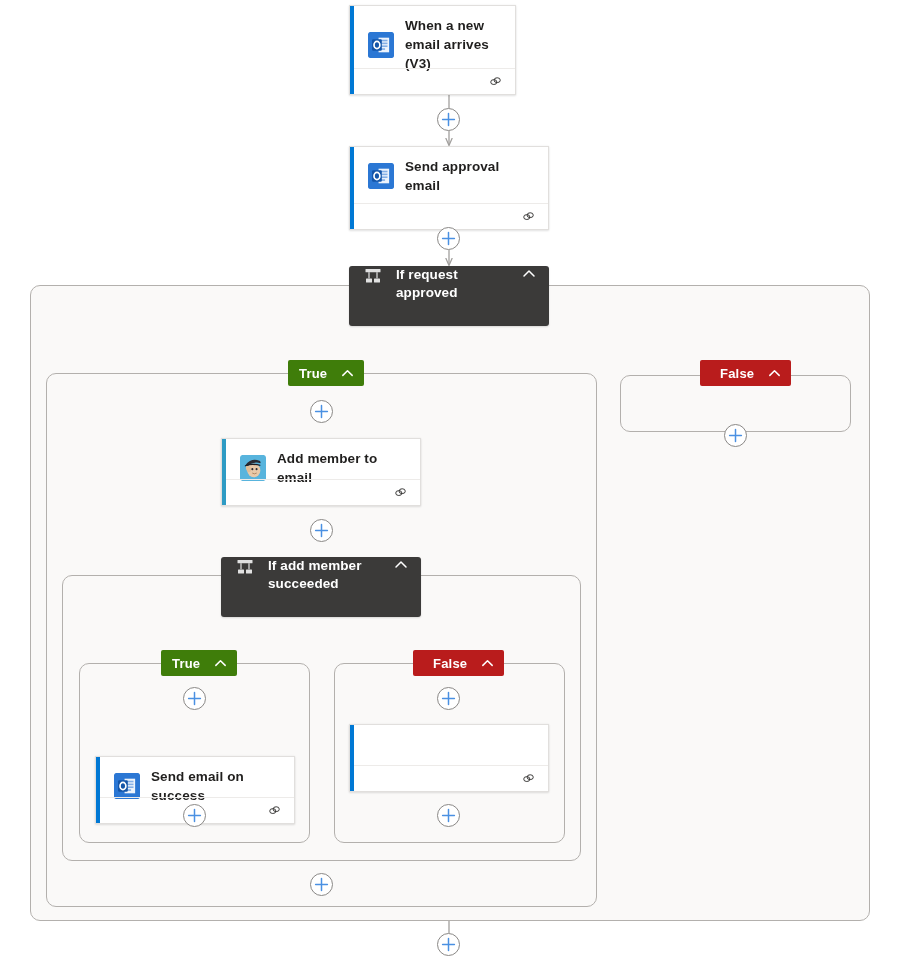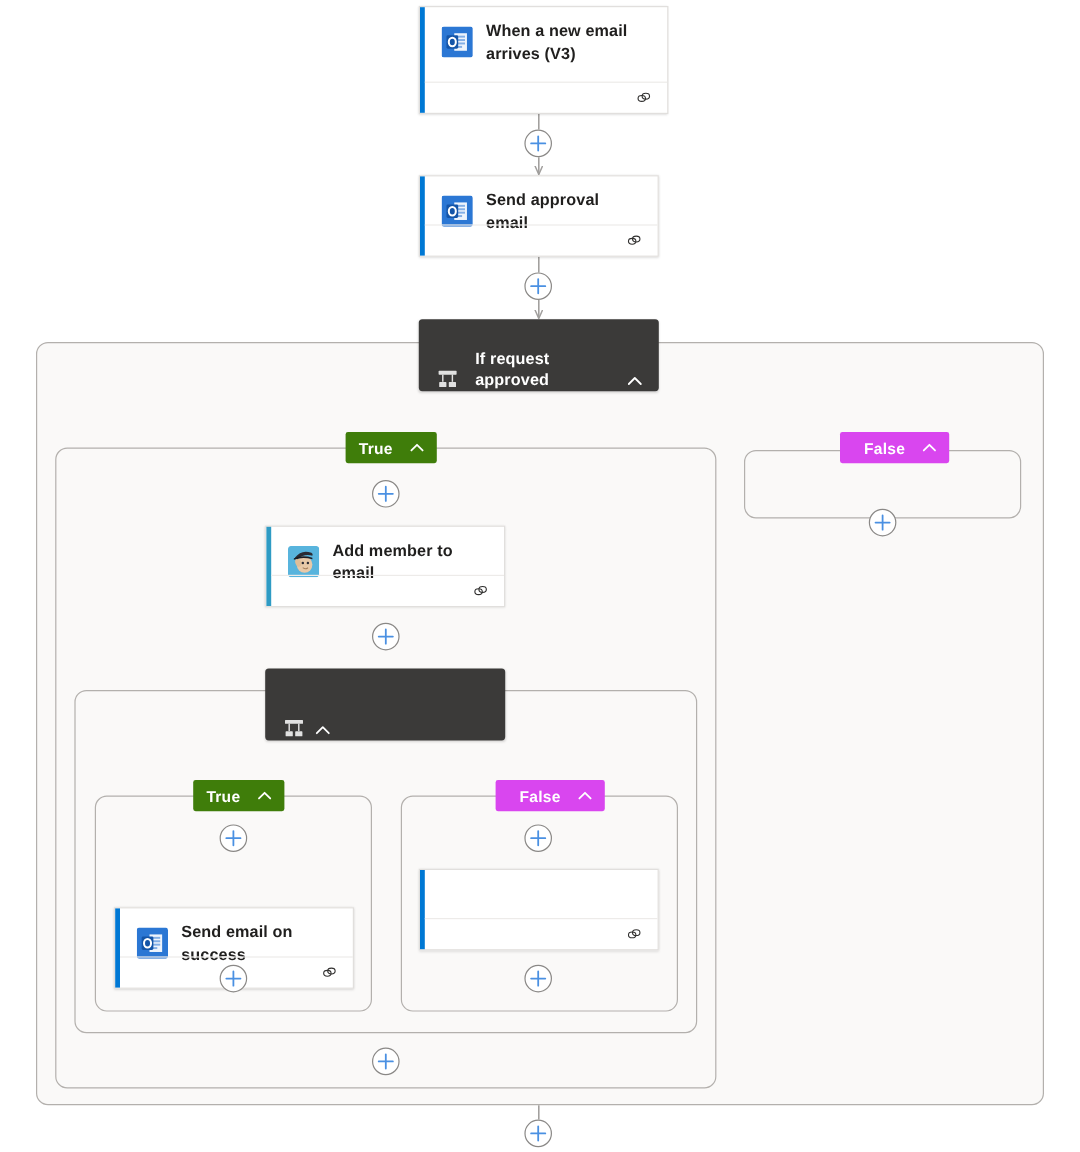--- a/index.html
+++ b/index.html
@@ -59,21 +59,21 @@
     width:26px;height:26px;flex:0 0 26px;border-radius:2px;
     display:block;
   }
 
   
   .cond{
     position:absolute;
     background:#3b3a39;
     border-radius:3px;
     box-sizing:border-box;
-    display:flex;align-items:flex-end;
+    display:flex;align-items:flex-start;
     padding:0 12px 0 14px;
     box-shadow:0 1px 2px rgba(0,0,0,.14);
   }
   .cond .cond-icon{width:20px;height:20px;flex:0 0 20px;}
   .cond .cond-title{
     flex:1 1 auto;
     font-size:13.5px;font-weight:700;color:#ffffff;
     line-height:18px;margin-left:13px;letter-spacing:.1px;
   }
   .cond .cond-chev{width:16px;height:16px;flex:0 0 16px;margin-left:6px;}
@@ -86,21 +86,21 @@
     padding:0 9px 0 11px;
     box-sizing:border-box;
     border-radius:2px;
     color:#ffffff;
     font-size:13px;font-weight:700;
     letter-spacing:.2px;
     z-index:5;
   }
   .badge .badge-chev{width:15px;height:15px;margin-left:13px;flex:0 0 15px;}
   .badge.true{background:#3f7d0a;}
-  .badge.false{background:#d946ef;padding-left:20px;}
+  .badge.false{background:#b91c1c;padding-left:20px;}
 
   
   .plus{
     position:absolute;
     width:23px;height:23px;
     border-radius:50%;
     background:#ffffff;
     border:1px solid #8a8886;
     box-sizing:border-box;
     z-index:4;
@@ -161,21 +161,21 @@
   <div class="scope" style="left:46px;top:373px;width:551px;height:534px;"></div>
 
   <div class="scope" style="left:620px;top:375px;width:231px;height:57px;"></div>
 
   <div class="scope" style="left:62px;top:575px;width:519px;height:286px;"></div>
 
   <div class="scope" style="left:79px;top:663px;width:231px;height:180px;"></div>
 
   <div class="scope" style="left:334px;top:663px;width:231px;height:180px;"></div>
 
-  <div class="card" style="left:349px;top:5px;width:208px;height:90px;">
+  <div class="card" style="left:349px;top:5px;width:167px;height:90px;">
     <div class="accent" style="background:#0078d4;"></div>
     <div class="card-head">
       <svg class="app-icon" viewBox="0 0 32 32">
         <rect x="0" y="0" width="32" height="32" rx="2" fill="#2b77d4"></rect>
         <rect x="13" y="7" width="13" height="18" fill="#ffffff" opacity=".92"></rect>
         <rect x="15" y="9.5" width="9" height="2" fill="#2b77d4" opacity=".55"></rect>
         <rect x="15" y="13" width="9" height="2" fill="#2b77d4" opacity=".55"></rect>
         <rect x="15" y="16.5" width="9" height="2" fill="#2b77d4" opacity=".55"></rect>
         <rect x="15" y="20" width="6" height="2" fill="#2b77d4" opacity=".55"></rect>
         <rect x="5" y="9" width="12" height="14" rx="1.5" fill="#1455a8"></rect>
@@ -184,21 +184,21 @@
       <div class="card-title">When a new email arrives (V3)</div>
     </div>
     <div class="card-foot">
       <svg width="15" height="15" viewBox="0 0 16 16">
         <ellipse cx="6.2" cy="8.6" rx="3.3" ry="2.6" fill="none" stroke="#323130" stroke-width="1"></ellipse>
         <ellipse cx="9.8" cy="6.6" rx="3.3" ry="2.6" fill="none" stroke="#323130" stroke-width="1"></ellipse>
       </svg>
     </div>
   </div>
 
-  <div class="card" style="left:349px;top:146px;width:200px;height:68px;">
+  <div class="card" style="left:349px;top:146px;width:200px;height:84px;">
     <div class="accent" style="background:#0078d4;"></div>
     <div class="card-head">
       <svg class="app-icon" viewBox="0 0 32 32">
         <rect x="0" y="0" width="32" height="32" rx="2" fill="#2b77d4"></rect>
         <rect x="13" y="7" width="13" height="18" fill="#ffffff" opacity=".92"></rect>
         <rect x="15" y="9.5" width="9" height="2" fill="#2b77d4" opacity=".55"></rect>
         <rect x="15" y="13" width="9" height="2" fill="#2b77d4" opacity=".55"></rect>
         <rect x="15" y="16.5" width="9" height="2" fill="#2b77d4" opacity=".55"></rect>
         <rect x="15" y="20" width="6" height="2" fill="#2b77d4" opacity=".55"></rect>
         <rect x="5" y="9" width="12" height="14" rx="1.5" fill="#1455a8"></rect>
@@ -266,20 +266,21 @@
   </div>
 
   <div class="cond" style="left:221px;top:557px;width:200px;height:60px;">
     <svg class="cond-icon" viewBox="0 0 20 20">
       <rect x="2.5" y="3" width="15" height="3.2" rx=".5" fill="#ffffff" opacity=".85"></rect>
       <line x1="6" y1="6.2" x2="6" y2="12.2" stroke="#ffffff" stroke-width="1.2" opacity=".85"></line>
       <line x1="14" y1="6.2" x2="14" y2="12.2" stroke="#ffffff" stroke-width="1.2" opacity=".85"></line>
       <rect x="3" y="12.4" width="6" height="4.2" rx=".5" fill="#ffffff" opacity=".85"></rect>
       <rect x="11" y="12.4" width="6" height="4.2" rx=".5" fill="#ffffff" opacity=".85"></rect>
     </svg>
+    <div class="cond-title">If add member succeeded</div>
     <svg class="cond-chev" viewBox="0 0 16 16">
       <path d="M3,10 L8,5 L13,10" fill="none" stroke="#ffffff" stroke-width="1.5" stroke-linecap="round" stroke-linejoin="round"></path>
     </svg>
   </div>
 
   <div class="badge true" style="left:161px;top:650px;">
     <span>True</span>
     <svg class="badge-chev" viewBox="0 0 16 16">
       <path d="M3,10 L8,5 L13,10" fill="none" stroke="#ffffff" stroke-width="1.6" stroke-linecap="round" stroke-linejoin="round"></path>
     </svg>

